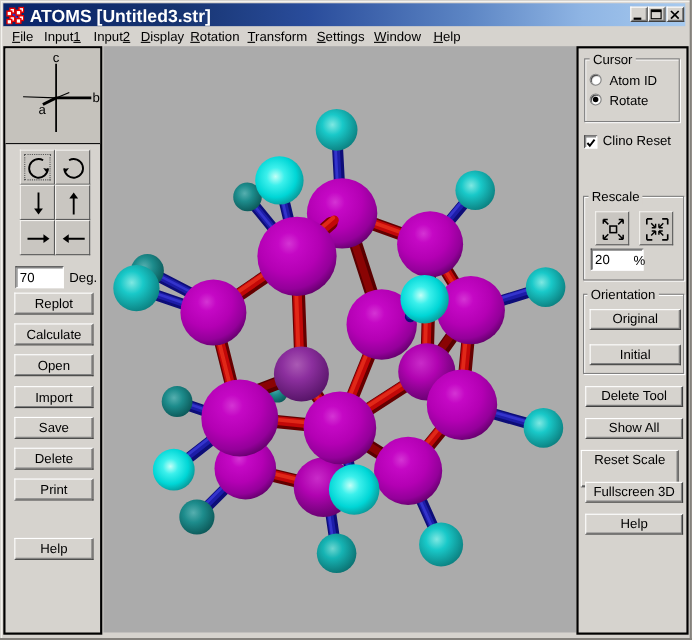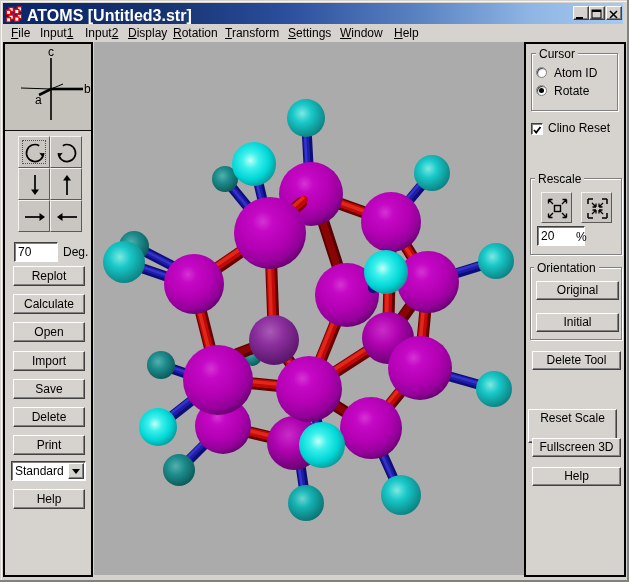--- a/index.html
+++ b/index.html
@@ -304,25 +304,20 @@
   </div>
   <div class="inp" style="left:9px;top:198px;width:44px;height:20px;line-height:18px">70</div>
   <div class="lbl" style="left:58px;top:201px">Deg.</div>
   <div class="btn" style="left:8px;top:222px;width:72px;height:20px;line-height:18px">Replot</div>
   <div class="btn" style="left:8px;top:250px;width:72px;height:20px;line-height:18px">Calculate</div>
   <div class="btn" style="left:8px;top:278px;width:72px;height:20px;line-height:18px">Open</div>
   <div class="btn" style="left:8px;top:307px;width:72px;height:20px;line-height:18px">Import</div>
   <div class="btn" style="left:8px;top:335px;width:72px;height:20px;line-height:18px">Save</div>
   <div class="btn" style="left:8px;top:363px;width:72px;height:20px;line-height:18px">Delete</div>
   <div class="btn" style="left:8px;top:391px;width:72px;height:20px;line-height:18px">Print</div>
-  <div class="inp" style="left:6px;top:417px;width:75px;height:20px;line-height:18px">Standard
-    <div class="btn" style="right:1px;top:1px;width:16px;height:16px;left:auto"><svg width="14" height="14">
-          <path d="M3 5 l4 5 l4 -5 z" fill="#000"></path>
-        </svg></div>
-  </div>
   <div class="btn" style="left:8px;top:445px;width:72px;height:20px;line-height:18px">Help</div>
 </div>
 
 <div class="panel abs" style="left:524px;top:42px;width:102px;height:535px">
   <div class="grp" style="left:5px;top:9px;width:87px;height:58px"></div>
   <div class="grplbl" style="left:10px;top:3px">Cursor</div>
   <div class="radio" style="left:10px;top:23px"></div>
   <div class="lbl" style="left:28px;top:22px">Atom ID</div>
   <div class="radio sel" style="left:10px;top:41px"></div>
   <div class="lbl" style="left:28px;top:40px">Rotate</div>
@@ -352,16 +347,17 @@
       <path d="M18 18 L14 14 M14 14 l3.5 0 M14 14 l0 3.5" stroke="#000" stroke-width="1.3" fill="none"></path>
     </svg>
   </div>
   <div class="inp" style="left:11px;top:182px;width:48px;height:20px;line-height:18px">20</div>
   <div class="lbl" style="left:50px;top:186px">%</div>
   <div class="grp" style="left:4px;top:223px;width:92px;height:73px"></div>
   <div class="grplbl" style="left:8px;top:217px">Orientation</div>
   <div class="btn" style="left:10px;top:237px;width:83px;height:19px;line-height:17px">Original</div>
   <div class="btn" style="left:10px;top:269px;width:83px;height:19px;line-height:17px">Initial</div>
   <div class="btn" style="left:6px;top:307px;width:89px;height:19px;line-height:17px">Delete Tool</div>
+  <div class="btn" style="left:6px;top:336px;width:89px;height:19px;line-height:17px">Show All</div>
   <div class="btn" style="left:2px;top:365px;width:89px;height:34px;line-height:17px">Reset Scale</div>
   <div class="btn" style="left:6px;top:394px;width:89px;height:19px;line-height:17px">Fullscreen 3D</div>
   <div class="btn" style="left:6px;top:423px;width:89px;height:19px;line-height:17px">Help</div>
 </div>
 
 </body></html>

